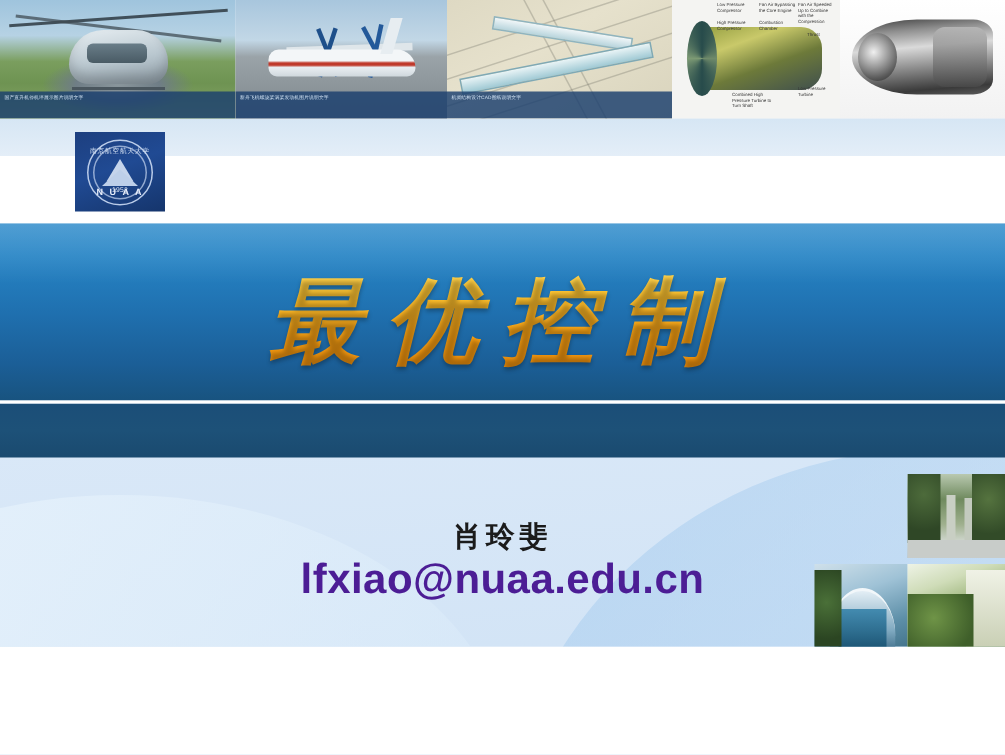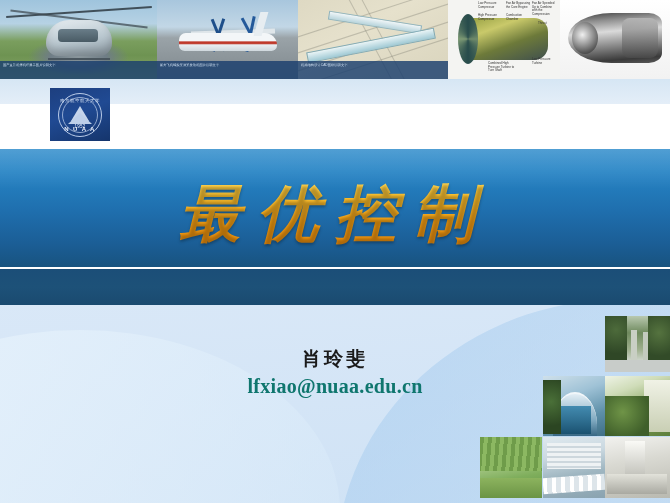--- a/index.html
+++ b/index.html
@@ -3,21 +3,21 @@
 <meta charset="utf-8">
 <style>
   html, body {
     margin: 0; padding: 0;
     width: 670px; height: 503px;
     overflow: hidden;
     font-family: "Liberation Sans", sans-serif;
   }
   #slide {
     position: relative;
-    width: 670px; height: 503px;
+    width: 670px; height: 431px;
     background: #dce9f7;
     overflow: hidden;
   }
 
   
   .bg-base {
     position: absolute; left: 0; top: 0; width: 670px; height: 503px;
     background: linear-gradient(175deg, #eaf3fb 0%, #dbe9f8 45%, #cfe2f5 100%);
   }
   .bg-swoosh {
@@ -292,22 +292,22 @@
   .author {
     position: absolute; left: 0; top: 345px; width: 670px;
     text-align: center; z-index: 9;
   }
   .author .name {
     font-family: "DejaVu Serif", serif;
     font-size: 19px; font-weight: bold; color: #1b1b1b;
     letter-spacing: 3px; line-height: 26px; text-align: center;
   }
   .author .mail {
-    font-family: Liberation Serif, serif;
-    font-size: 20px; font-weight: bold; color: #0f766e;
+    font-family: Liberation Sans, sans-serif;
+    font-size: 28px; font-weight: bold; color: #4c1d95;
     letter-spacing: .3px; line-height: 30px;
   }
 
   
   .campus { position: absolute; z-index: 8; overflow:hidden; }
   .c-gate   { left: 605px; top: 316px; width: 65px; height: 56px;
     background: linear-gradient(180deg,#b9c9b0 0%, #6f8a5e 30%, #9fb08e 60%, #cfd6cd 80%, #b7bdb6 100%);
   }
   .c-gate .pillar { position:absolute; left:26px; top:14px; width:6px; height:30px; background:#c9cfc4;}
   .c-gate .pillar2{ position:absolute; left:38px; top:16px; width:5px; height:28px; background:#c3cabe;}

